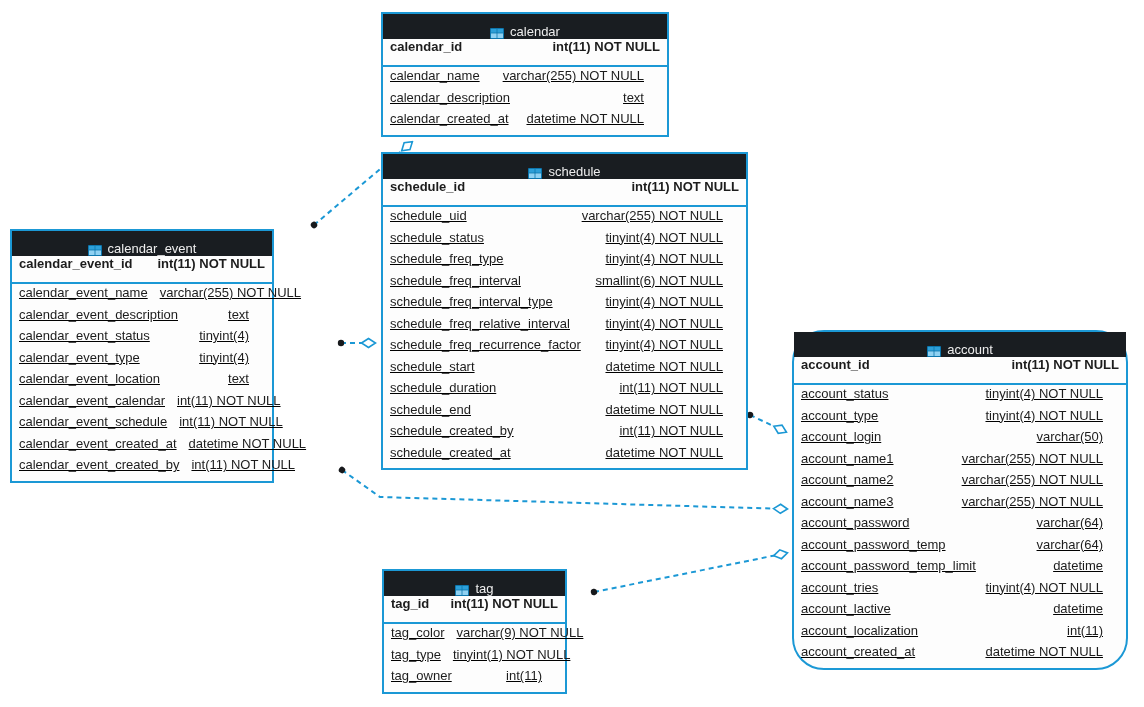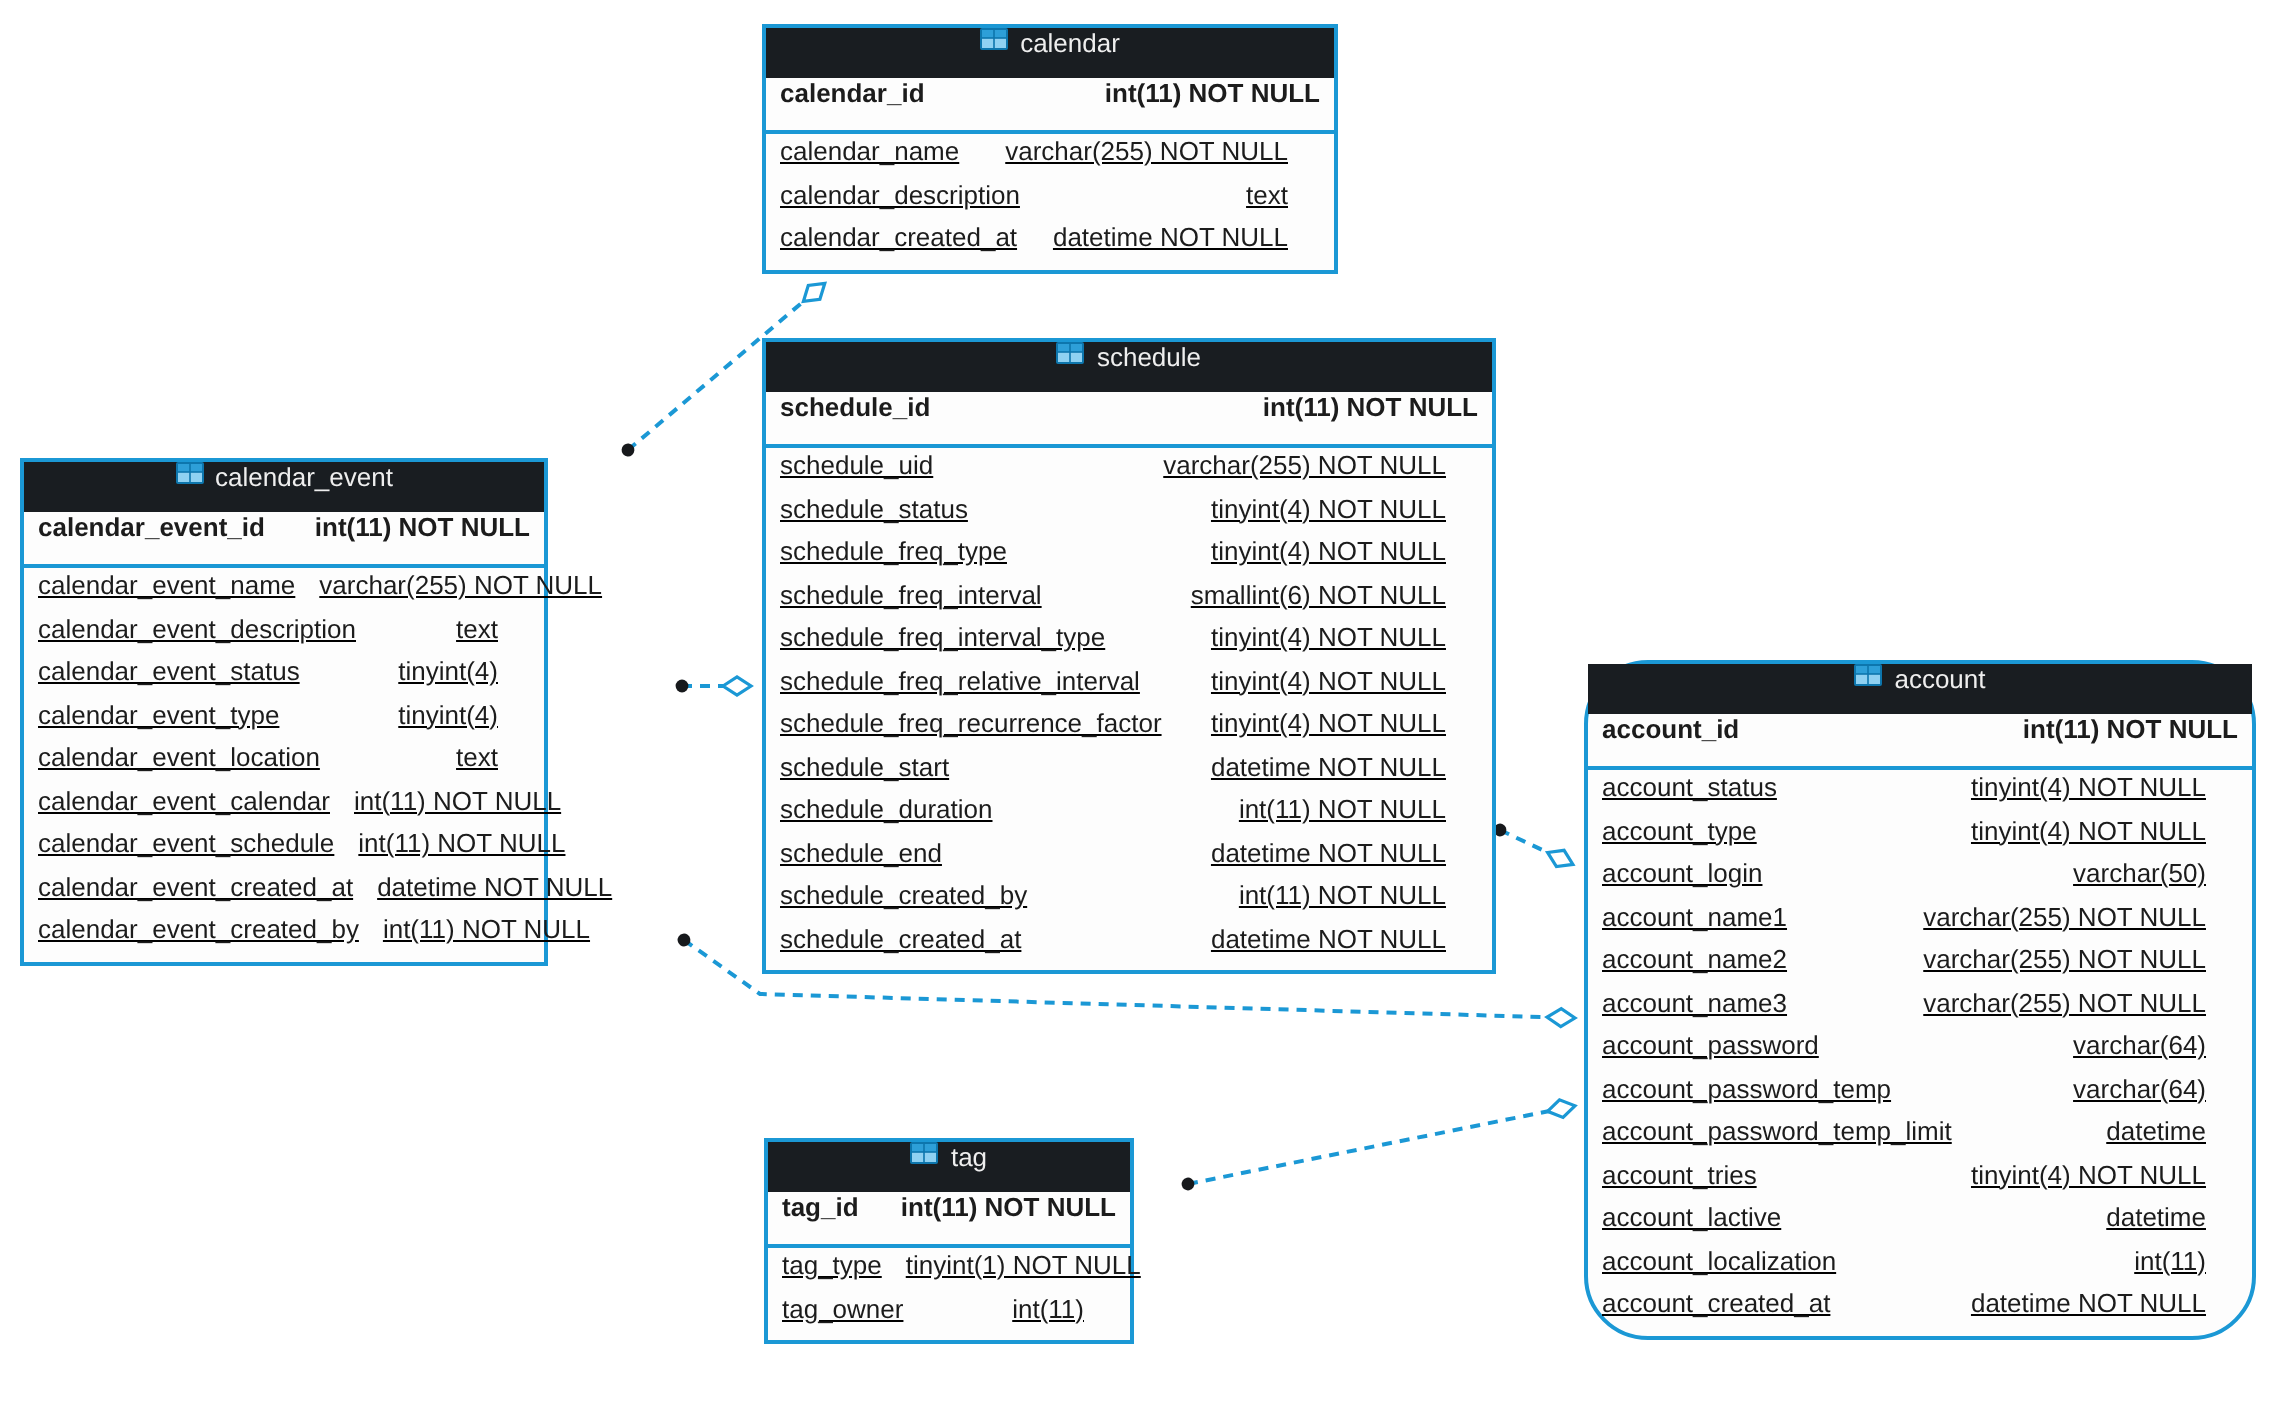--- a/index.html
+++ b/index.html
@@ -2,21 +2,21 @@
 <html style="--accent: #1b98d5; --header-bg: #191d21; --header-text: #eeeeee; --body-bg: #fdfdfd; --row-text: #1c1c1c;"><head>
 <meta charset="utf-8">
 <style>
   html,body{margin:0;padding:0;background:#ffffff;font-family:"Liberation Sans",sans-serif;}
   #canvas{position:relative;width:1144px;height:707px;background:#ffffff;overflow:hidden;}
   #wires{position:absolute;left:0;top:0;width:1144px;height:707px;}
   .wire{fill:none;stroke:var(--accent,#1b98d5);stroke-width:2;stroke-dasharray:5 4;}
   .tbl{position:absolute;box-sizing:border-box;background:var(--body-bg,#fdfdfd);
        border:2px solid var(--accent,#1b98d5);}
   .thead{height:25px;background:var(--header-bg,#191d21);color:var(--header-text,#eeeeee);
-         display:flex;align-items:flex-start;justify-content:center;gap:6px;font-size:13px;}
+         display:flex;align-items:flex-end;justify-content:center;gap:6px;font-size:13px;}
   .ticon{display:flex;align-items:center;}
   .trow{display:flex;justify-content:space-between;
         font-size:13px;color:var(--row-text,#1c1c1c);padding:0 7px;height:21.5px;white-space:nowrap;}
   .trow.pk{height:26px;font-weight:bold;border-bottom:2px solid var(--accent,#1b98d5);}
   .cname{text-align:left;}
   .ctype{text-align:right;margin-left:12px;}
   .rows{padding:1px 16px 2px 0;text-decoration:underline;}
 </style>
 </head>
 <body>
@@ -65,21 +65,21 @@
           <div class="trow">
             <span class="cname">calendar_description</span>
             <span class="ctype">text</span>
           </div>
           <div class="trow">
             <span class="cname">calendar_created_at</span>
             <span class="ctype">datetime NOT NULL</span>
           </div>
         </div>
       </div>
-      <div class="tbl" style="left: 381px; top: 169px; width: 367px;">
+      <div class="tbl" style="left: 381px; top: 152px; width: 367px;">
         <div class="thead">
           <span class="ticon">
             <svg width="14" height="11" viewBox="0 0 14 11">
               <rect x="0" y="0" width="14" height="11" rx="1" fill="#0d76ad"></rect>
               <rect x="1" y="1" width="5.6" height="3.6" fill="#2d9fd8"></rect>
               <rect x="7.4" y="1" width="5.6" height="3.6" fill="#2d9fd8"></rect>
               <rect x="1" y="5.4" width="5.6" height="4.6" fill="#8fd1f2"></rect>
               <rect x="7.4" y="5.4" width="5.6" height="4.6" fill="#8fd1f2"></rect>
             </svg>
           </span>
@@ -279,20 +279,24 @@
               <rect x="7.4" y="5.4" width="5.6" height="4.6" fill="#8fd1f2"></rect>
             </svg>
           </span>
           <span>tag</span>
         </div>
         <div class="trow pk">
           <span class="cname">tag_id</span>
           <span class="ctype">int(11) NOT NULL</span>
         </div>
         <div class="rows">
+          <div class="trow">
+            <span class="cname">tag_color</span>
+            <span class="ctype">varchar(9) NOT NULL</span>
+          </div>
           <div class="trow">
             <span class="cname">tag_type</span>
             <span class="ctype">tinyint(1) NOT NULL</span>
           </div>
           <div class="trow">
             <span class="cname">tag_owner</span>
             <span class="ctype">int(11)</span>
           </div>
         </div>
       </div>

